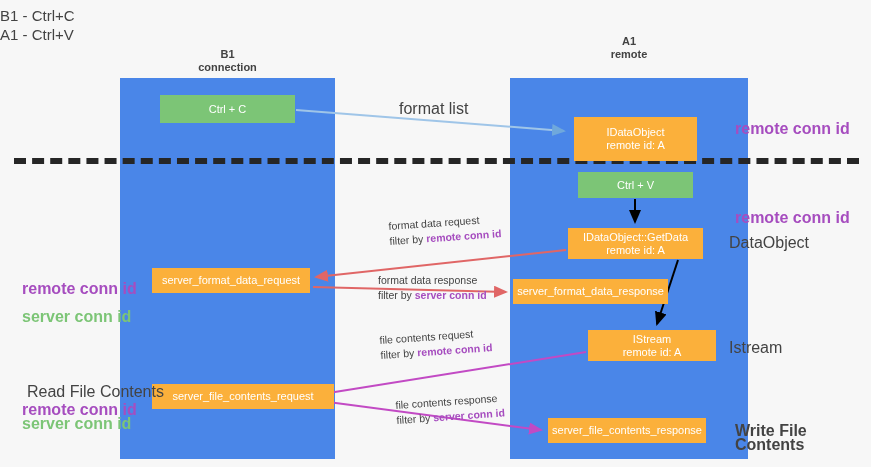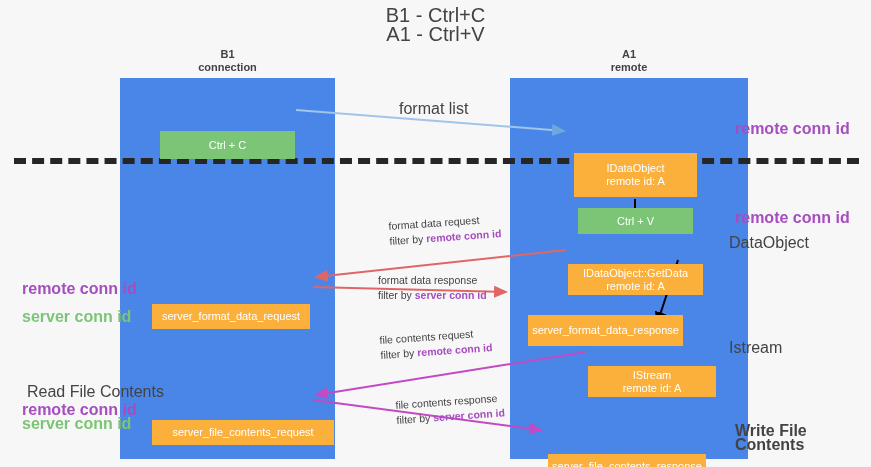--- a/index.html
+++ b/index.html
@@ -12,47 +12,46 @@
   #stage{position:relative;width:871px;height:467px;}
 
   
   .lane{position:absolute;background:#4a86e8;}
   #lane-b1{left:120px;top:78px;width:215px;height:381px;}
   #lane-a1{left:510px;top:78px;width:238px;height:381px;}
 
   
   #diagram-title{
     position:absolute;left:0;top:6px;width:871px;
-    text-align:center;font-size:20px;color:#434343;line-height:19px;
+    font-size:15px;color:#434343;line-height:19px;
     white-space:pre-line;
   }
   .lane-head{
     position:absolute;text-align:center;font-size:11px;color:#434343;
     line-height:13px;white-space:pre-line;font-weight:bold;
   }
   #head-b1{left:150px;top:48px;width:155px;}
-  #head-a1{left:545px;top:48px;width:168px;}
+  #head-a1{left:545px;top:35px;width:168px;}
 
   
   .node{
     position:absolute;box-sizing:border-box;
     display:flex;align-items:center;justify-content:center;
     text-align:center;color:#ffffff;font-size:11px;line-height:13px;
     white-space:pre-line;
-    margin-top:36px;
   }
   .green{background:#7cc576;}
   .orange{background:#fbb03b;}
 
   #n-ctrlc{left:160px;top:95px;width:135px;height:28px;}
   #n-idataobject{left:574px;top:117px;width:123px;height:44px;}
   #n-ctrlv{left:578px;top:172px;width:115px;height:26px;}
   #n-getdata{left:568px;top:228px;width:135px;height:31px;}
   #n-sfdreq{left:152px;top:268px;width:158px;height:25px;}
-  #n-sfdresp{left:528px;top:279px;width:155px;height:31px;}
+  #n-sfdresp{left:513px;top:279px;width:155px;height:25px;}
   #n-istream{left:588px;top:330px;width:128px;height:31px;}
   #n-sfcreq{left:152px;top:384px;width:182px;height:25px;}
   #n-sfcresp{left:548px;top:418px;width:158px;height:25px;}
 
   
   .lbl{position:absolute;font-size:16px;color:#434343;line-height:14px;}
   .lbl.purple{color:#a64dbf;font-weight:bold;}
 
   #lbl-remote-1{left:735px;top:122px;}
   #lbl-remote-2{left:735px;top:211px;}

